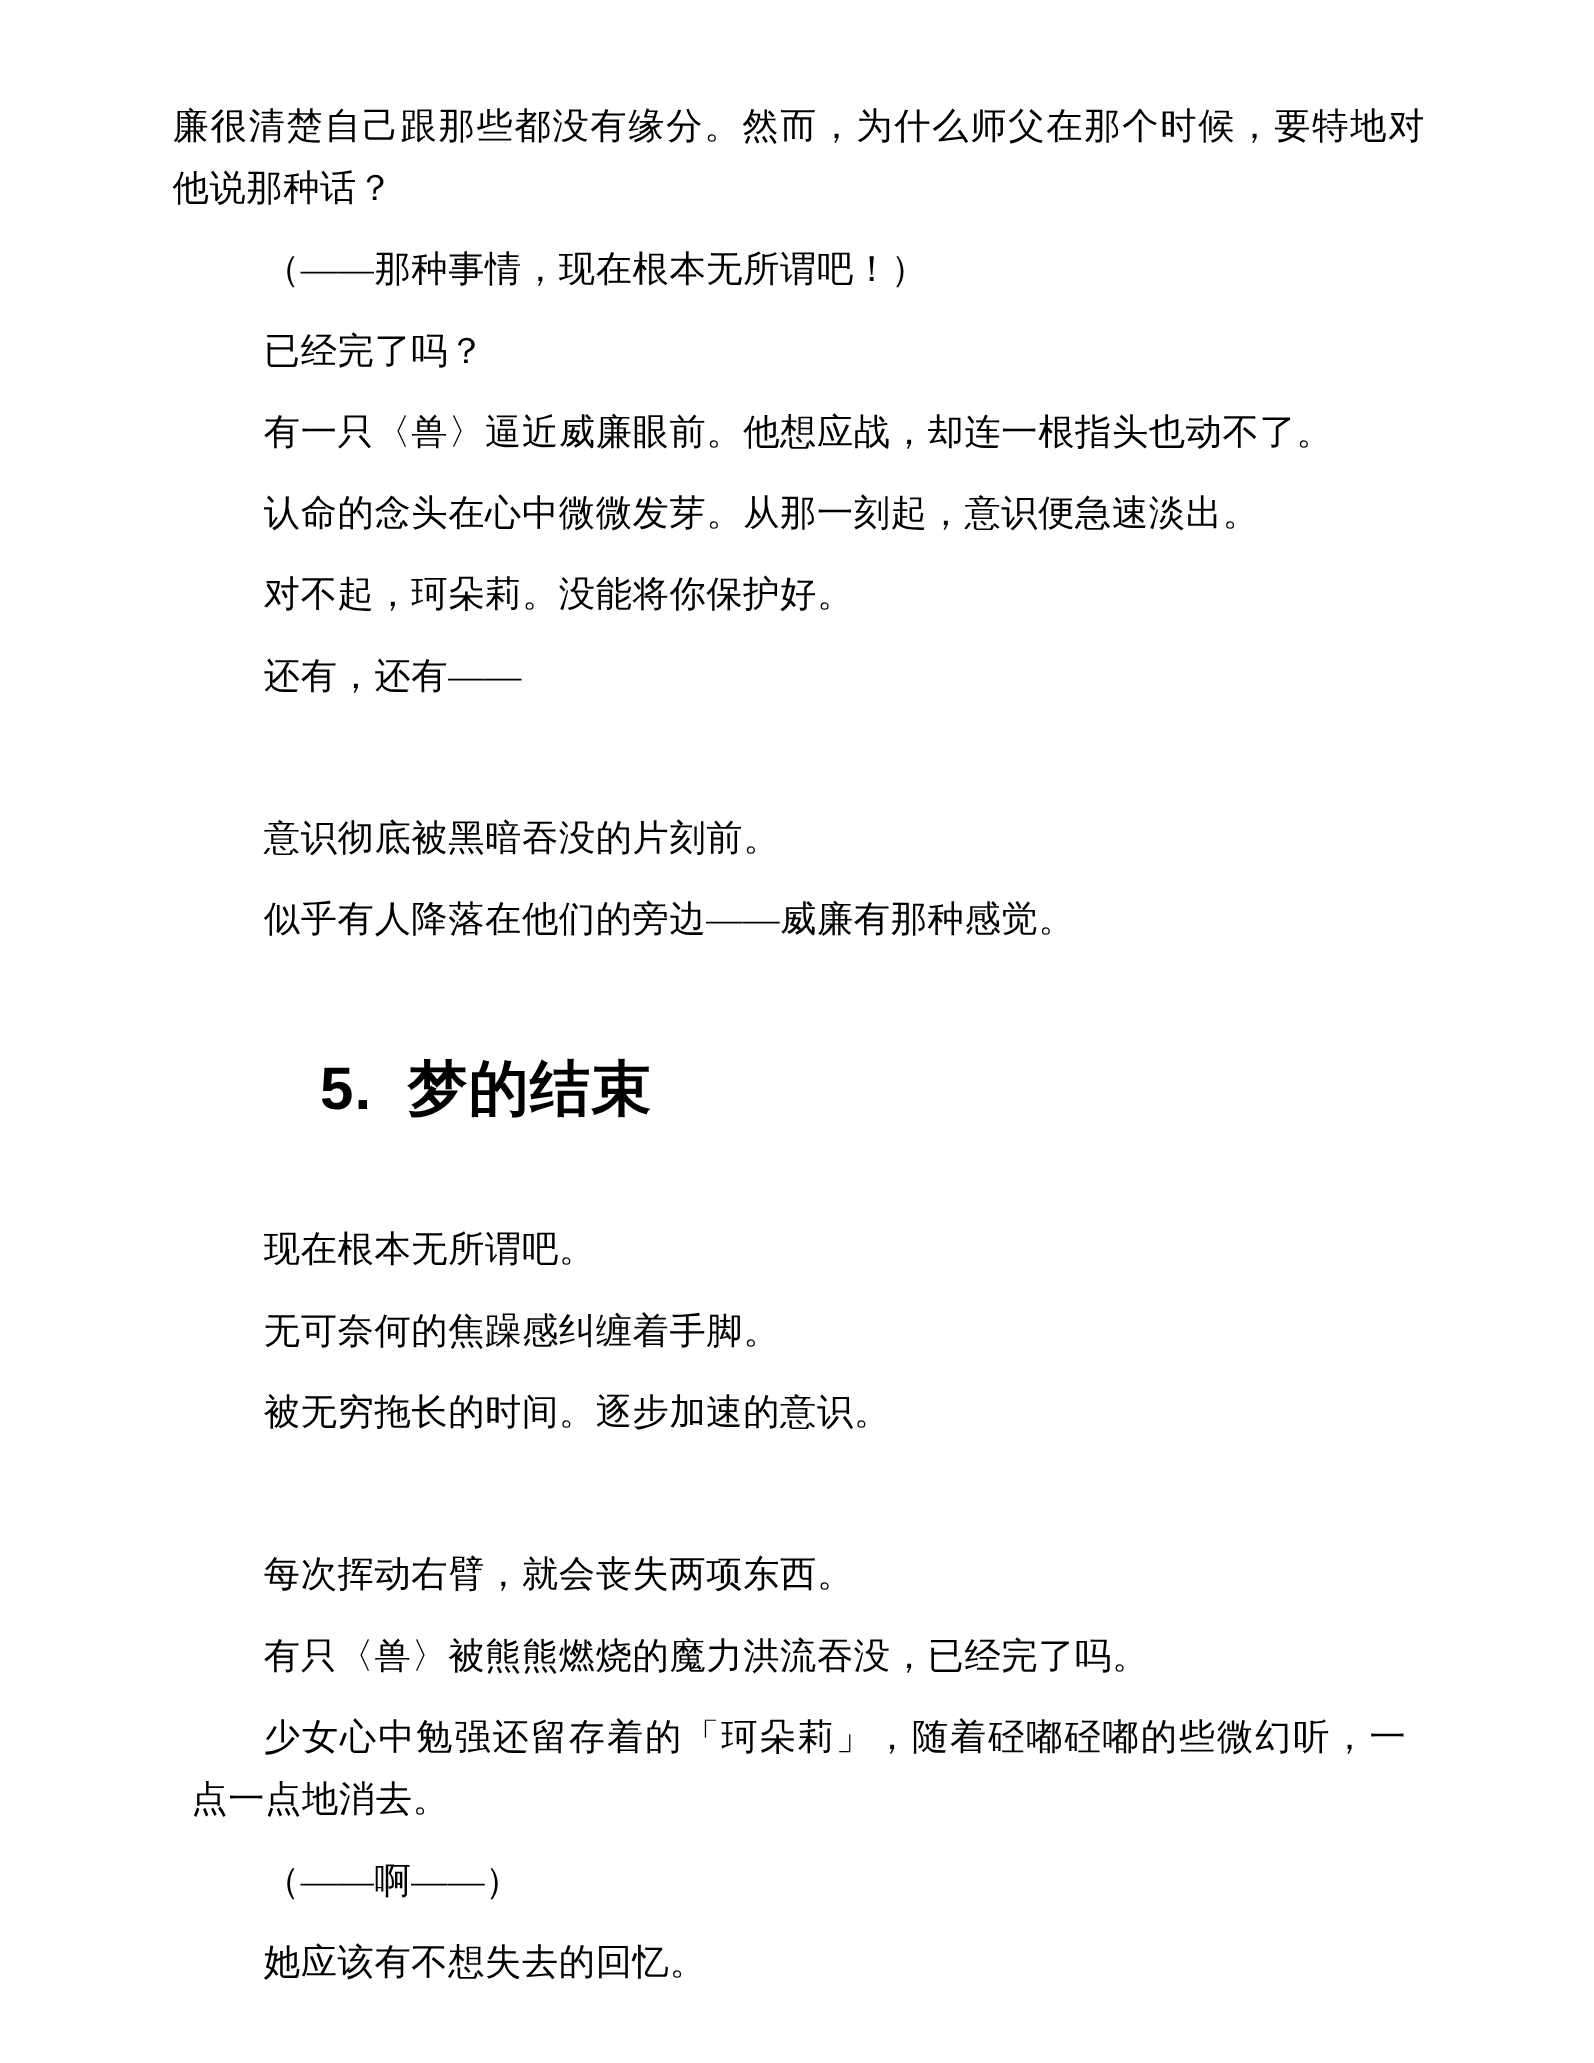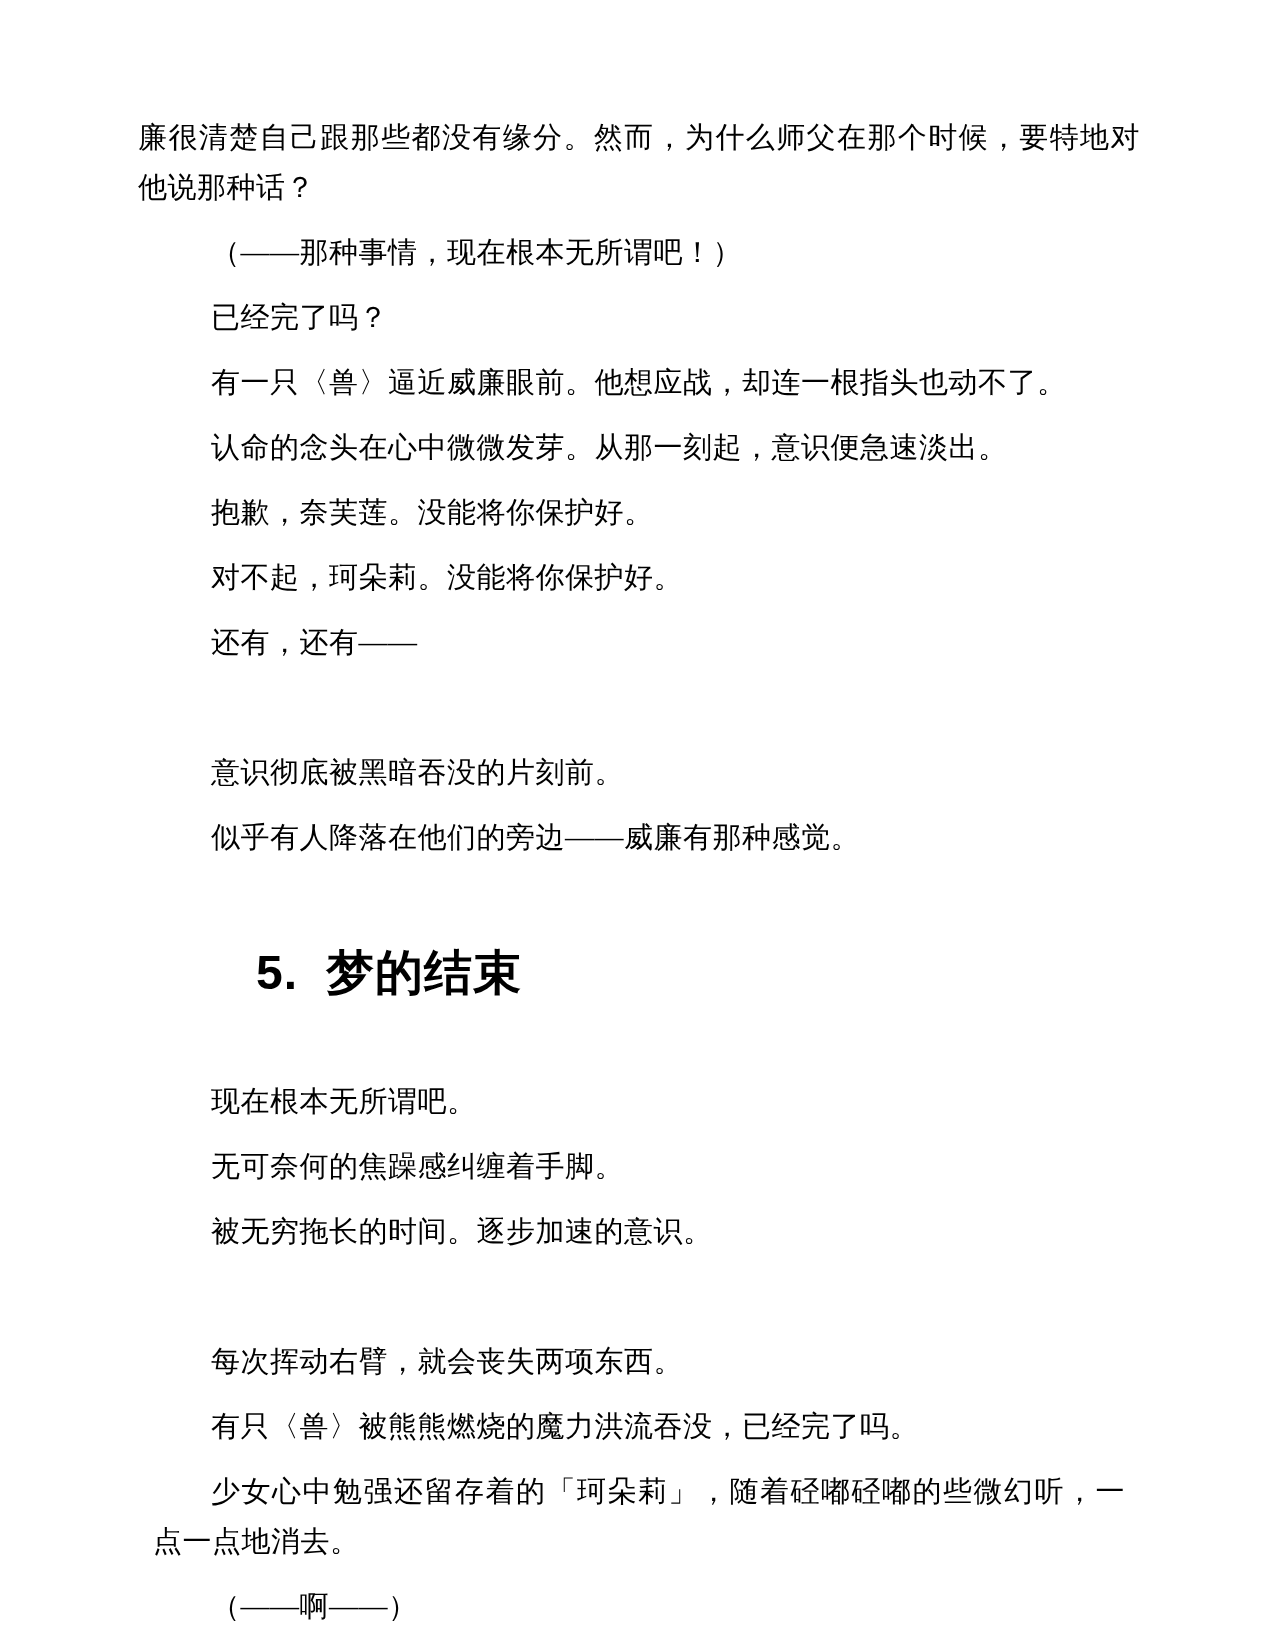--- a/index.html
+++ b/index.html
@@ -11,21 +11,21 @@
     width: 1275px;
     height: 1650px;
     font-family: "Liberation Serif", "DejaVu Serif", serif;
     color: #000000;
   }
   .page {
     position: relative;
     width: 1275px;
     height: 1650px;
     box-sizing: border-box;
-    padding: 112px 135px 60px 138px;
+    padding: 76px 135px 60px 138px;
   }
   .body-text {
     font-size: 29px;
     line-height: 50px;
     letter-spacing: 0.5px;
     text-align: justify;
     text-justify: inter-ideograph;
   }
   .p {
     margin: 0;
@@ -67,21 +67,20 @@
     <p class="p">廉很清楚自己跟那些都没有缘分。然而，为什么师父在那个时候，要特地对他说那种话？</p>
 
     <p class="p-indent">（——那种事情，现在根本无所谓吧！）</p>
 
     <p class="p-indent">已经完了吗？</p>
 
     <p class="p-indent">有一只〈兽〉逼近威廉眼前。他想应战，却连一根指头也动不了。</p>
 
     <p class="p-indent">认命的念头在心中微微发芽。从那一刻起，意识便急速淡出。</p>
 
-    <p class="p-indent">抱歉，奈芙莲。没能将你保护好。</p>
 
     <p class="p-indent">对不起，珂朵莉。没能将你保护好。</p>
 
     <p class="p-indent">还有，还有——</p>
 
     <div class="spacer-lg"></div>
 
     <p class="p-indent">意识彻底被黑暗吞没的片刻前。</p>
 
     <p class="p-indent">似乎有人降落在他们的旁边——威廉有那种感觉。</p>

